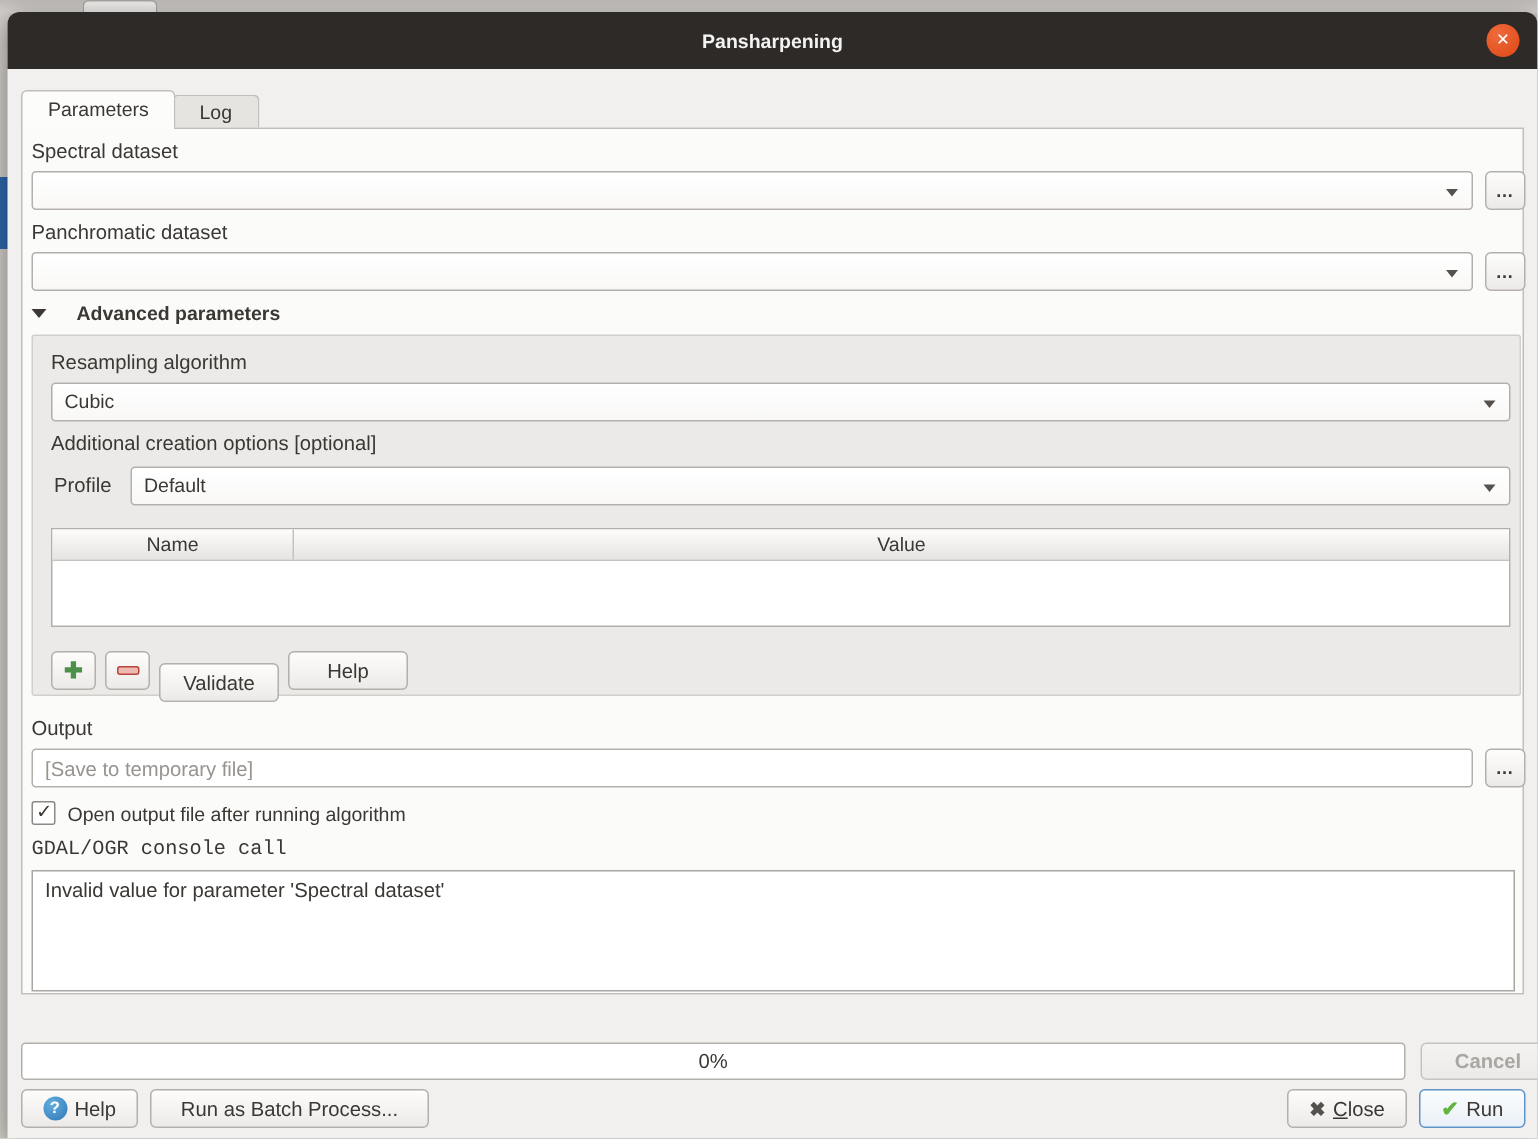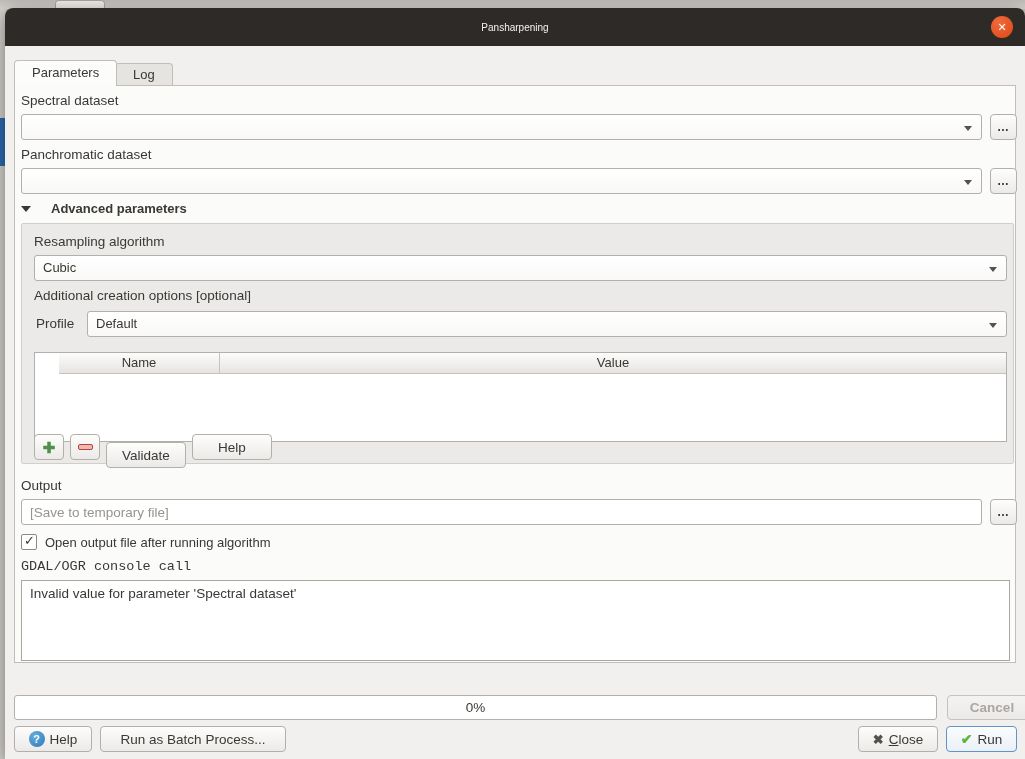--- a/index.html
+++ b/index.html
@@ -23,21 +23,21 @@
             background:#2d6ab1; }
 
   
   .dialog { position:absolute; left:5px; top:8px; width:1020px; height:751px;
     background:#f1f0ee; border-radius:8px 8px 0 0;
     box-shadow:0 4px 18px rgba(0,0,0,.45); }
 
   .titlebar { position:absolute; left:0; top:0; width:100%; height:38px;
     background:#2d2a28; border-radius:8px 8px 0 0;
     display:flex; align-items:center; justify-content:center; }
-  .title-text { color:#f4f3f2; font-weight:normal; font-size:10px; }
+  .title-text { color:#f4f3f2; font-weight:bold; font-size:13px; }
   .win-close { position:absolute; right:12px; top:8px; width:22px; height:22px;
     border-radius:50%; background:radial-gradient(circle at 35% 30%, #f06a3c, #dd4814);
     color:#fff; font-size:11px; font-weight:bold; line-height:22px; text-align:center;
     cursor:default; }
 
   
   .tab { position:absolute; height:26px; line-height:24px; padding:0 17px;
     border:1px solid #c1beba; border-bottom:none; border-radius:4px 4px 0 0;
     text-align:center; }
   .tab-parameters { left:9px; top:52px; background:#fcfcfb; z-index:3; }
@@ -76,22 +76,22 @@
     border-right:5px solid transparent; border-top:6px solid #3b3834; }
 
   .group { position:absolute; left:6px; top:137px; width:993px; height:241px;
     background:#eceae8; border:1px solid #d2cfcb; border-radius:2px; }
   .lbl-resampling { left:12px; top:10px; }
   .combo-resampling { left:12px; top:31px; width:973px; }
   .lbl-creation { left:12px; top:64px; }
   .lbl-profile { left:14px; top:92px; }
   .combo-profile { left:65px; top:87px; width:920px; }
 
-  .opt-table { position:absolute; left:12px; top:128px; width:973px; height:90px;
-    background:#ffffff; border:1px solid #b3afab;padding-left:24px; }
+  .opt-table { position:absolute; left:12px; top:128px; width:973px; height:66px;
+    background:#ffffff; border:1px solid #b3afab; }
   .opt-thead { display:flex; height:21px;
     background:linear-gradient(#fcfcfb,#e6e4e2);
     border-bottom:1px solid #c6c3bf; }
   .opt-th { line-height:20px; text-align:center; font-size:13px; }
   .opt-th-name { width:161px; border-right:1px solid #c6c3bf; }
   .opt-th-value { flex:1; }
 
   .tool-btn { position:absolute; width:30px; height:26px; }
   .btn-plus { left:12px; top:210px; }
   .btn-minus { left:48px; top:210px; }

